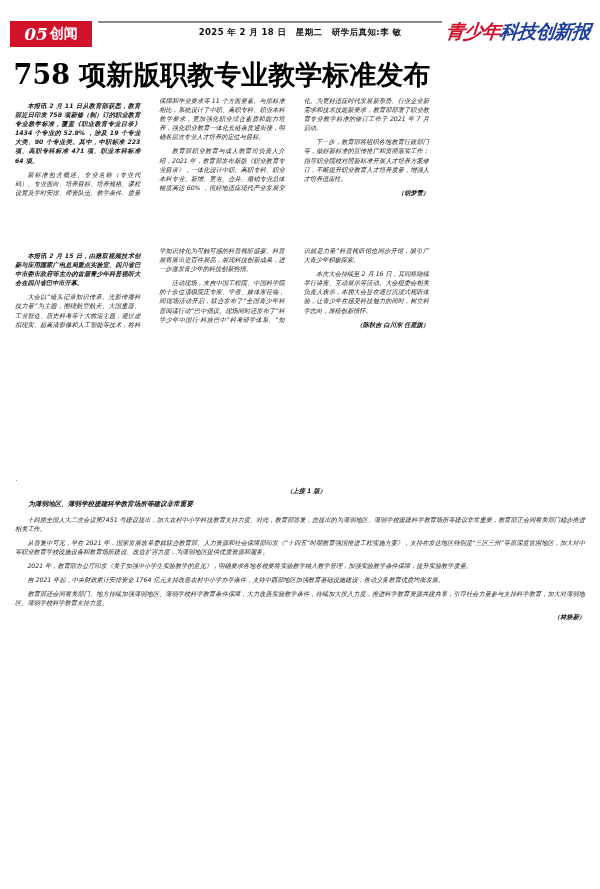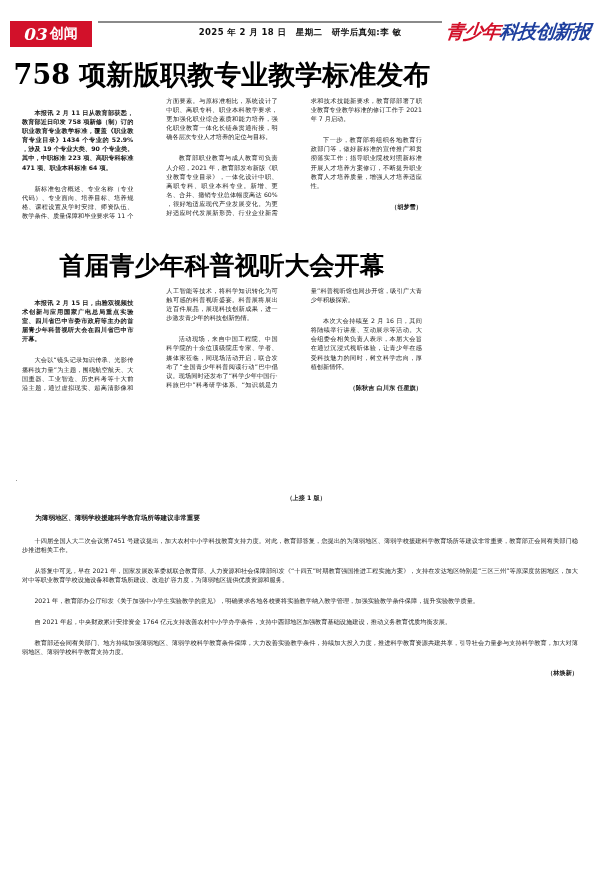--- a/index.html
+++ b/index.html
@@ -55,21 +55,21 @@
   .logo-red{color:#d2112a;}
   .logo-blue{color:#1e3f9e;}
 
   
   .cjk{
     font-family:"DejaVu Sans","Liberation Sans",sans-serif;
     font-size:6.2px;line-height:9.1px;
     text-align:justify;text-justify:inter-ideograph;
     color:#1a1a1a;
   }
-  .cjk p{margin:12px;text-indent:2em;}
+  .cjk p{margin:5px;text-indent:2em;font-style:italic;}
   .cjk p.noind{text-indent:0;}
   .lead{font-weight:700;}
   .byline{text-align:right;font-weight:700;text-indent:0;margin-top:2px;}
   .subhead{
     font-weight:700;text-indent:0;text-align:justify;
     font-size:6.6px;line-height:9.4px;margin:1px 0 1px 0;
   }
   .contfrom{font-weight:700;text-indent:0;}
 
   
@@ -100,21 +100,21 @@
   .right-top-body{height:455px;overflow:hidden;}
   .bottom-body{height:300px;overflow:hidden;}
 </style>
 </head>
 <body>
 
 <div class="page">
 
   <div class="masthead">
     <div class="page-badge">
-      <span class="badge-num">03</span>
+      <span class="badge-num">05</span>
       <span class="badge-word">创闻</span>
     </div>
     <div class="masthead-rule"></div>
     <div class="dateline">
       <span>2025 年 2 月 18 日</span>
       <span>星期二</span>
       <span>研学后真知:李 敏</span>
     </div>
     <div class="logo">
       <span class="logo-text">
@@ -129,21 +129,20 @@
 
       <h1 class="headline">758 项新版职教专业教学标准发布</h1>
       <div class="cjk cols3 art-top">
         <p class="lead">本报讯 2 月 11 日从教育部获悉，教育部近日印发 758 项新修（制）订的职业教育专业教学标准，覆盖《职业教育专业目录》1434 个专业的 52.9% ，涉及 19 个专业大类、90 个专业类。其中，中职标准 223 项、高职专科标准 471 项、职业本科标准 64 项。</p>
         <p>新标准包含概述、专业名称（专业代码）、专业面向、培养目标、培养规格、课程设置及学时安排、师资队伍、教学条件、质量保障和毕业要求等 11 个方面要素。与原标准相比，系统设计了中职、高职专科、职业本科教学要求，更加强化职业综合素质和能力培养，强化职业教育一体化长链条贯通衔接，明确各层次专业人才培养的定位与目标。</p>
         <p>教育部职业教育与成人教育司负责人介绍，2021 年，教育部发布新版《职业教育专业目录》，一体化设计中职、高职专科、职业本科专业。新增、更名、合并、撤销专业总体幅度高达 60% ，很好地适应现代产业发展变化。为更好适应时代发展新形势、行业企业新需求和技术技能新要求，教育部部署了职业教育专业教学标准的修订工作于 2021 年 7 月启动。</p>
         <p>下一步，教育部将组织各地教育行政部门等，做好新标准的宣传推广和贯彻落实工作；指导职业院校对照新标准开展人才培养方案修订，不断提升职业教育人才培养质量，增强人才培养适应性。</p>
         <p class="byline">（胡梦雪）</p>
       </div>
 
-      <h2 class="headline2">首届青少年科普视听大会开幕</h2>
       <div class="cjk cols3 art-mid">
         <p class="lead">本报讯 2 月 15 日，由雅双视频技术创新与应用国家广电总局重点实验室、四川省巴中市委市政府等主办的首届青少年科普视听大会在四川省巴中市开幕。</p>
         <p>大会以“镜头记录知识传承、光影传播科技力量”为主题，围绕航空航天、大国重器、工业智造、历史科考等十大前沿主题，通过虚拟现实、超高清影像和人工智能等技术，将科学知识转化为可触可感的科普视听盛宴。科普展将展出近百件展品，展现科技创新成果，进一步激发青少年的科技创新热情。</p>
         <p>活动现场，来自中国工程院、中国科学院的十余位顶级院庄专家、学者、媒体家莅临，同现场活动开启，联合发布了“全国青少年科普阅读行动”巴中倡议。现场同时还发布了“科学少年中国行·科旅巴中”科考研学体系、“知识就是力量”科普视听馆也同步开馆，吸引广大青少年积极探索。</p>
         <p>本次大会持续至 2 月 16 日，其间将陆续举行讲座、互动展示等活动。大会组委会相关负责人表示，本届大会旨在通过沉浸式视听体验，让青少年在感受科技魅力的同时，树立科学志向，厚植创新情怀。</p>
         <p class="byline">（陈秋吉 白川东 任星旗）</p>
       </div>
     </div>
 
     <div class="vrule"></div>

